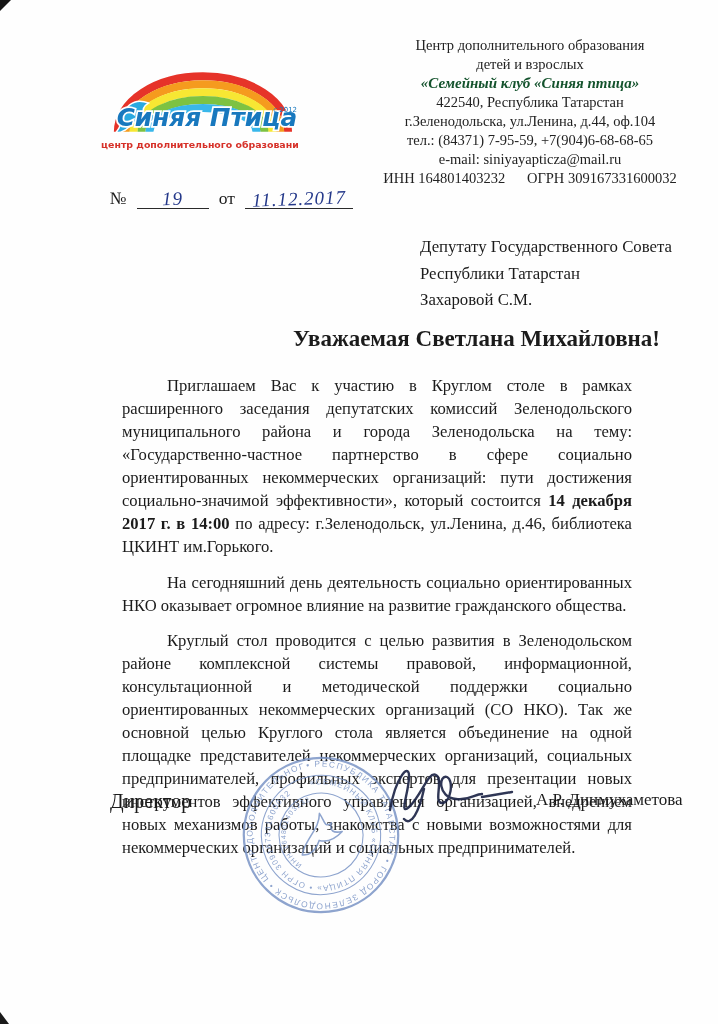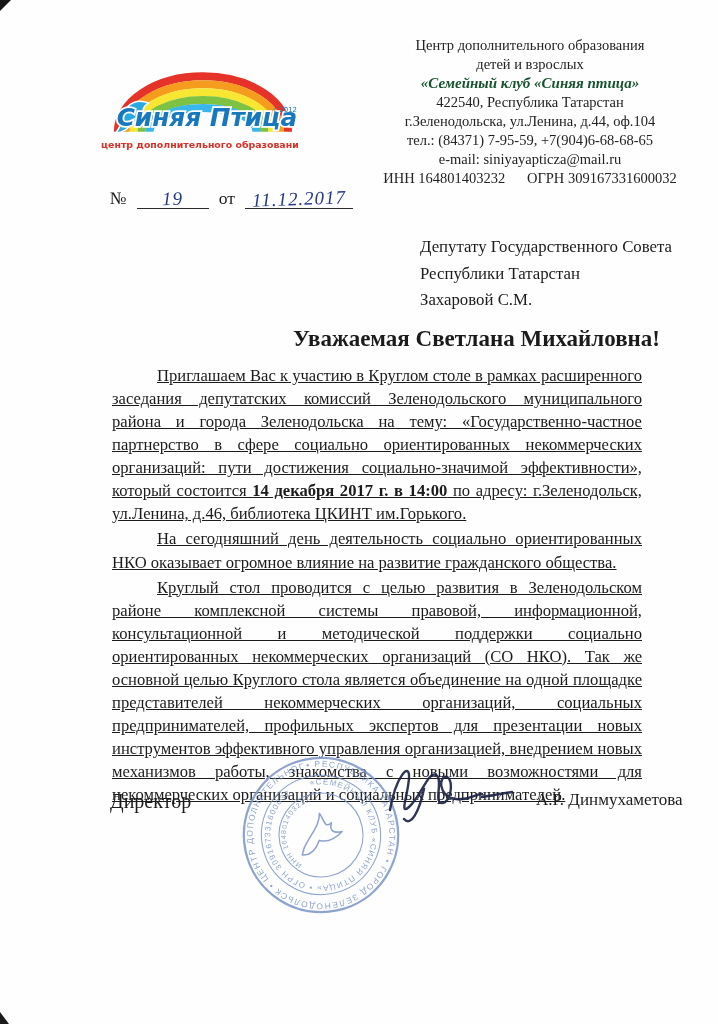--- a/index.html
+++ b/index.html
@@ -51,21 +51,21 @@
   .salutation{
     position:absolute;top:326px;left:190px;width:470px;
     text-align:right;font-weight:bold;font-size:23px;
   }
 
   
   .body-text{
     position:absolute;top:362px;left:110px;width:534px;
     font-size:16.6px;line-height:1.39;text-align:justify;
   }
-  .body-text p{margin:2px;text-indent:45px;text-decoration:underline;}
+  .body-text p{margin:12px;text-indent:45px;}
   .body-text .b{font-weight:bold;}
 
   
   .sig-role{position:absolute;top:790px;left:110px;font-size:20px;}
   .sig-name{position:absolute;top:790px;left:528px;font-size:17px;margin-left:8px;}
   .stamp{
     position:absolute;top:752px;left:238px;width:166px;height:166px;
     transform:rotate(-12deg);opacity:.85;
   }
   .signature-svg{position:absolute;top:756px;left:376px;width:146px;height:74px;}

